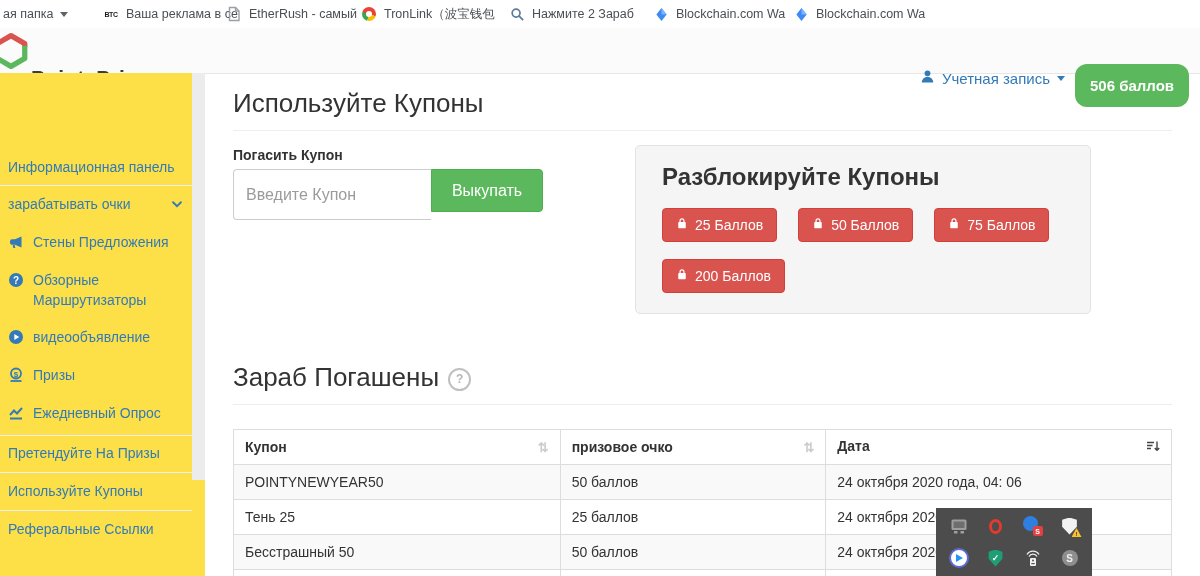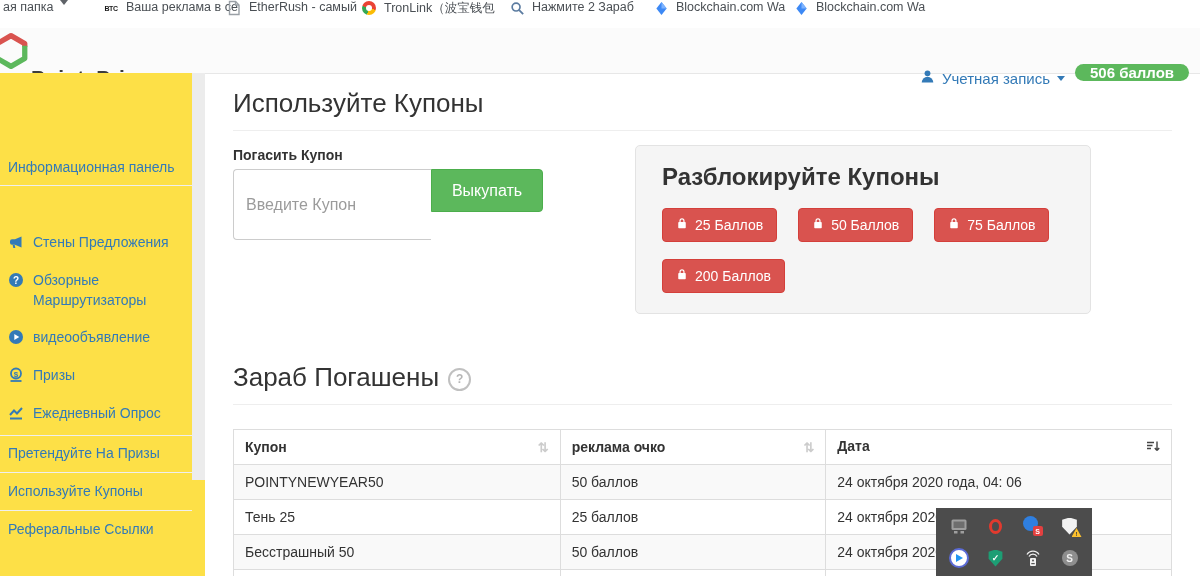--- a/index.html
+++ b/index.html
@@ -3,59 +3,59 @@
 <meta charset="utf-8">
 <style>
   html,body{margin:0;padding:0}
   body{width:1200px;height:576px;position:relative;overflow:hidden;background:#fff;
        font-family:"Liberation Sans",sans-serif;color:#333}
   .abs{position:absolute}
 
   
   #bookmarks{position:absolute;left:0;top:0;width:1200px;height:28px;background:#fff;
              border-bottom:1px solid #e6e6e6}
-  .bm{position:absolute;top:0;height:28px;display:flex;gap:7px;
+  .bm{position:absolute;top:0;height:28px;display:flex;align-items:center;gap:7px;
       font-size:12.5px;color:#4a4f54;white-space:nowrap;cursor:default}
   .caret-down{width:0;height:0;border-left:4px solid transparent;border-right:4px solid transparent;
               border-top:5px solid #5f6368;display:inline-block}
   .favicon{width:16px;height:16px;display:inline-flex;align-items:center;justify-content:center;flex:none}
   .btc-box{font-size:7px;font-weight:bold;color:#1a1a1a;letter-spacing:-0.5px}
   .tron-circle{width:14px;height:14px;border-radius:50%;
                background:conic-gradient(#ea4335 0 30%,#fbbc05 30% 55%,#34a853 55% 80%,#ea4335 80% 100%);
                position:relative}
   .tron-circle:after{content:"";position:absolute;left:4px;top:4px;width:6px;height:6px;
                      border-radius:50%;background:#fff}
 
   
   #appheader{position:absolute;left:0;top:28px;width:1200px;height:45px;background:#fbfbfb;
              border-bottom:1px solid #e7e7e7}
   #brand-text{position:absolute;left:31px;top:38px;font-size:21px;font-weight:700;color:#3c3c3c;
               letter-spacing:0.2px}
   #account{position:absolute;left:920px;top:41px;display:flex;align-items:center;gap:7px;
            color:#337ab7;font-size:15px;cursor:pointer}
   #account .caret-down{border-top-color:#337ab7}
   #points-badge{position:absolute;left:1075px;top:36px;background:#5cb85c;color:#fff;
-                font-size:15px;font-weight:700;padding:0 15px;border-radius:12px;cursor:pointer}
+                font-size:15px;font-weight:700;padding:13px 15px;border-radius:12px;cursor:pointer}
 
   
   #sidebar{position:absolute;left:0;top:73px;width:205px;bottom:0;background:#fde047}
   #side-gap{position:absolute;left:192px;top:73px;width:13px;height:407px;background:#ececec}
   .snav{position:absolute;left:0;width:192px;color:#337ab7;font-size:14px;cursor:pointer;
         display:flex;align-items:flex-start;gap:9px;padding-left:8px;box-sizing:border-box;
         line-height:20px}
   .snav .sicon{flex:none;width:16px;height:16px;margin-top:2px}
   .sdivider{position:absolute;left:0;width:192px;border-top:1px solid #efefef}
 
   
   .h1{position:absolute;left:233px;font-size:26px;color:#333;font-weight:400;white-space:nowrap}
   .rule{position:absolute;left:233px;width:939px;border-top:1px solid #eee}
   #redeem-label{position:absolute;left:233px;top:147px;font-size:14px;font-weight:700}
   #redeem-group{position:absolute;left:233px;top:169px;display:flex}
   #coupon-input{width:173px;height:41px;border:1px solid #ccc;border-right:none;
-                border-radius:4px 0 0 4px;padding:14px 12px;font-size:16px;color:#a16207;
+                border-radius:4px 0 0 4px;padding:4px 12px;font-size:16px;color:#a16207;
                 font-family:"Liberation Sans",sans-serif;outline:none}
   #coupon-input::placeholder{color:#9b9b9b}
   #redeem-btn{width:112px;height:43px;background:#5cb85c;border:1px solid #4cae4c;
               border-radius:0 4px 4px 0;color:#fff;font-size:16px;cursor:pointer;
               font-family:"Liberation Sans",sans-serif}
   #unlock-panel{position:absolute;left:635px;top:145px;width:456px;height:169px;background:#f5f5f5;
                 border:1px solid #e3e3e3;border-radius:5px;box-sizing:border-box;padding:17px 26px}
   #unlock-title{font-size:24px;font-weight:700;color:#333;margin:0 0 17px 0}
   .unlock-row{display:flex;gap:21px;margin-bottom:17px}
   .btn-danger{background:#d9534f;border:1px solid #d43f3a;border-radius:4px;color:#fff;
@@ -176,20 +176,28 @@
     <span class="caret-down"></span>
   </div>
   <div id="points-badge">506 баллов</div>
 </div>
 
 <div id="sidebar">
   <div class="snav" style="top:84px">
     <span>Информационная панель</span>
   </div>
   <div class="sdivider" style="top:112px"></div>
+  <div class="snav" style="top:121px">
+    <span style="flex:1">зарабатывать очки</span>
+    <span class="sicon" style="margin-right:6px">
+      <svg width="14" height="14" viewBox="0 0 16 16">
+          <path d="M3.5 6l4.5 4.5L12.5 6" fill="none" stroke="#337ab7" stroke-width="2.2" stroke-linecap="round"></path>
+        </svg>
+    </span>
+  </div>
   <div class="snav" style="top:159px">
     <span class="sicon">
       <svg width="16" height="16" viewBox="0 0 16 16">
           <path d="M13.5 2.5v11L7 10.8H4a2 2 0 01-2-2V7.2a2 2 0 012-2h3l6.5-2.7z" fill="#337ab7"></path>
           <path d="M4.7 11h2l.6 3h-2z" fill="#337ab7"></path>
         </svg>
     </span>
     <span>Стены Предложения</span>
   </div>
   <div class="snav" style="top:197px">
@@ -297,21 +305,21 @@
       <col style="width:266px">
       <col style="width:346px">
     </colgroup>
   <thead>
     <tr>
       <th>
         <span>Купон</span>
         <span class="sort-idle">⇅</span>
       </th>
       <th>
-        <span>реклама очко</span>
+        <span>призовое очко</span>
         <span class="sort-idle">⇅</span>
       </th>
       <th>
         <span>Дата</span>
         <span class="sort-active">
           <svg width="14" height="13" viewBox="0 0 14 13">
               <path d="M1 2.5h7M1 5.5h5.5M1 8.5h4" stroke="#444" stroke-width="1.4"></path>
               <path d="M11 1.5v9M11 10.5L8.8 8M11 10.5L13.2 8" stroke="#444" stroke-width="1.4" fill="none"></path>
             </svg>
         </span>

